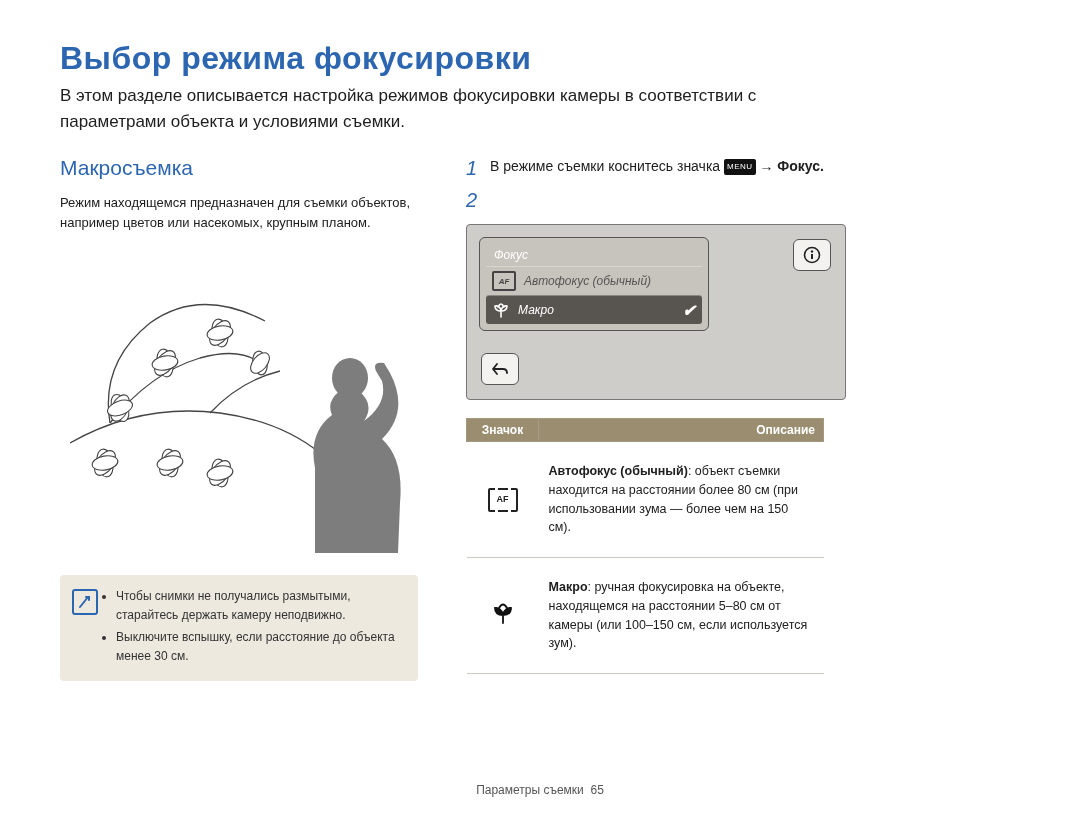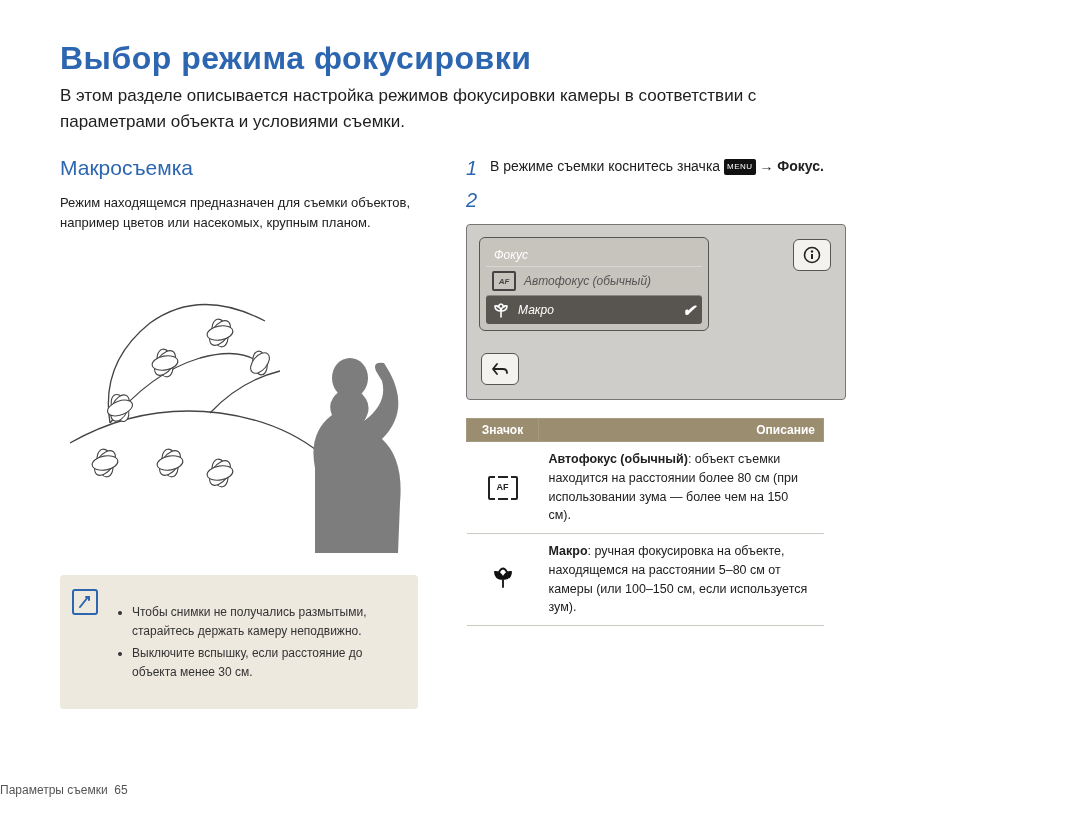--- a/index.html
+++ b/index.html
@@ -68,21 +68,21 @@
     top: 14px;
     width: 22px;
     height: 22px;
     border: 2px solid #2d66b0;
     border-radius: 3px;
     display: flex;
     align-items: center;
     justify-content: center;
   }
   .note-icon svg { display: block; }
-  .note-box ul { margin: 16px; padding-left: 12px; }
+  .note-box ul { margin: 0; padding-left: 12px; }
   .note-box li { margin-bottom: 4px; }
 
   .steps { font-size: 14px; }
   .step {
     display: flex;
     align-items: flex-start;
     margin-bottom: 8px;
   }
   .step-num {
     color: #2d66b0;
@@ -185,21 +185,21 @@
     background: #9a8d70;
     color: #fff;
     font-weight: bold;
     padding: 4px 8px;
     text-align: right;
     border: 1px solid #a59a80;
     font-size: 12px;
   }
   table.desc th:first-child { width: 52px; text-align: center; }
   table.desc td {
-    padding: 8px 10px;
+    padding: 20px 10px;
     vertical-align: middle;
     border-bottom: 1px solid #ccc9c0;
     line-height: 1.5;
   }
   table.desc td.icon { text-align: center; width: 52px; }
 
   .af-icon-tbl {
     display: inline-flex; align-items:center; justify-content:center;
     width: 26px; height: 20px; border: 2px solid #222; border-radius: 2px;
     font-size: 9px; font-weight: bold; color:#222;
@@ -209,20 +209,21 @@
     content: ""; position: absolute; width: 3px; height: 24px; background: #fff;
   }
   .af-icon-tbl::before { left: 5px; }
   .af-icon-tbl::after  { right: 5px; }
   .af-icon-tbl span { position: relative; z-index: 1; }
 
   .footer {
     position: absolute;
     bottom: 18px;
     left: 0; right: 0;
+    text-align: center;
     font-size: 12px;
     color: #555;
   }
 </style>
 </head>
 <body>
 
 <div class="page">
   <h1 class="title">Выбор режима фокусировки</h1>
   <p class="intro">В этом разделе описывается настройка режимов фокусировки камеры в соответствии с параметрами объекта и условиями съемки.</p>

